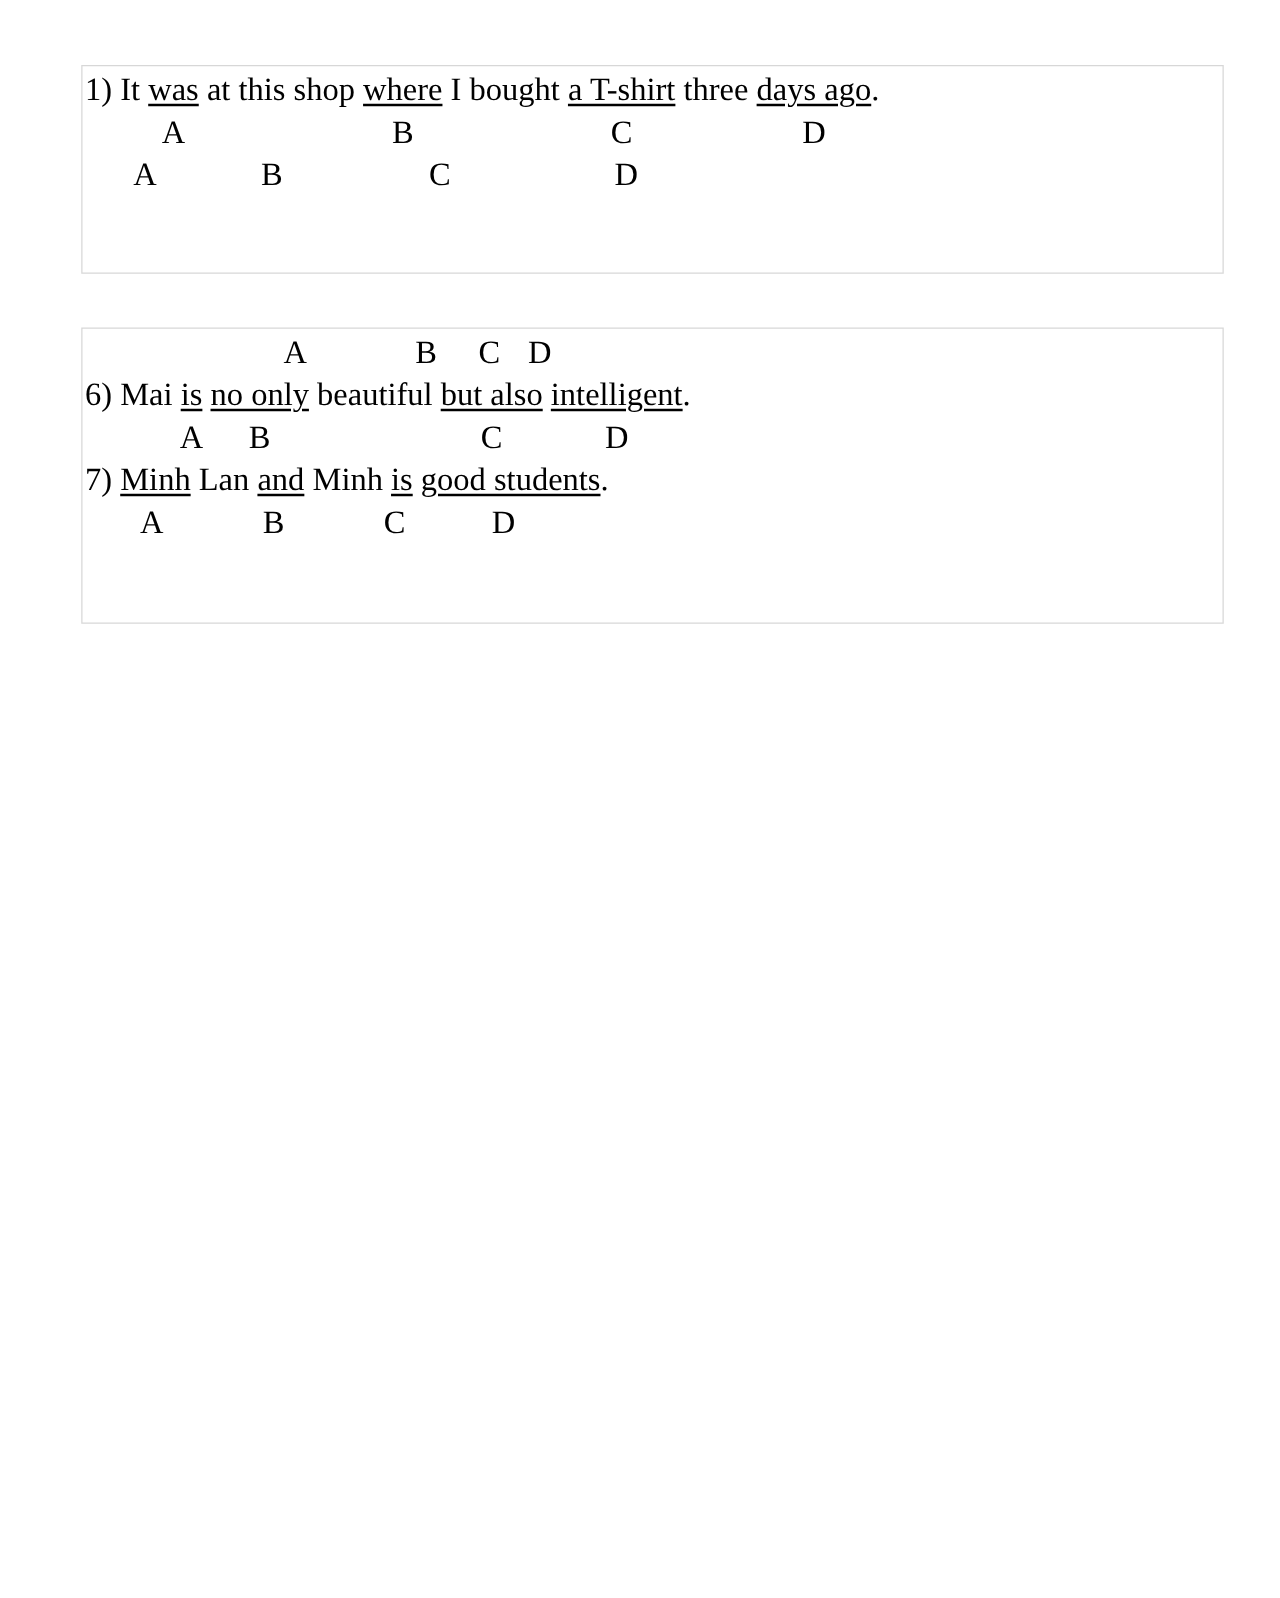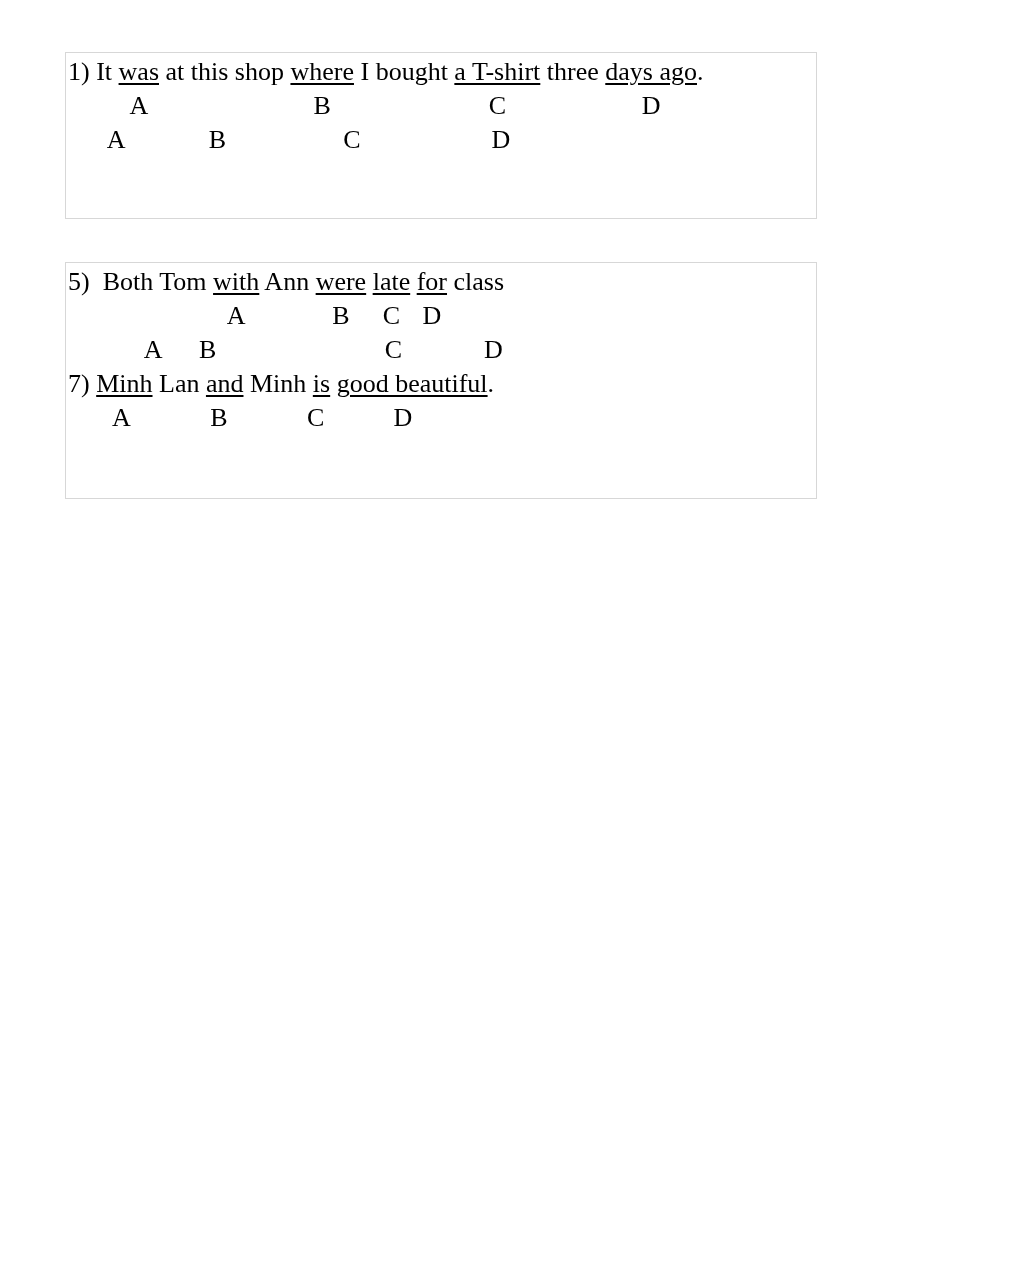--- a/index.html
+++ b/index.html
@@ -12,21 +12,21 @@
     height: 1278px;
     position: relative;
     font-family: "Liberation Serif", "DejaVu Serif", serif;
     color: #000000;
     overflow: hidden;
   }
   .content {
     position: absolute;
     top: 52px;
     left: 65px;
-    width: 752px;
+    width: 914px;
   }
   .question-box {
     box-sizing: border-box;
     border: 1px solid #d7d7d7;
     background: #ffffff;
     padding: 2px 0 0 2px;
   }
   .question-box.box-0 {
     height: 167px;
     margin-bottom: 43px;
@@ -74,38 +74,38 @@
         <div class="labels">
           <span class="label" style="left: 48.0391px;">A</span>
           <span class="label" style="left: 149.523px;">B</span>
           <span class="label" style="left: 283.836px;">C</span>
           <span class="label" style="left: 432.961px;">D</span>
         </div>
       </div>
     </section>
     <section class="question-box box-1">
       <div class="question">
-        <div class="sentence"><span class="seg qnum">5)</span><span class="seg">  Both Tom </span><span class="seg u">with</span><span class="seg"> Ann </span><span class="seg u">were</span><span class="seg"> </span><span class="seg u">late</span><span class="seg"> </span><span class="seg u">for</span><span class="seg"> class</span></div>
         <div class="labels">
           <span class="label" style="left: 168.18px;">A</span>
           <span class="label" style="left: 272.898px;">B</span>
           <span class="label" style="left: 323.422px;">C</span>
           <span class="label" style="left: 363.852px;">D</span>
         </div>
       </div>
       <div class="question">
+        <div class="sentence"><span class="seg qnum">6)</span><span class="seg"> Mai </span><span class="seg u">is</span><span class="seg"> </span><span class="seg u">no only</span><span class="seg"> beautiful </span><span class="seg u">but also</span><span class="seg"> </span><span class="seg u">intelligent</span><span class="seg">.</span></div>
         <div class="labels">
           <span class="label" style="left: 85.2344px;">A</span>
           <span class="label" style="left: 139.773px;">B</span>
           <span class="label" style="left: 325.367px;">C</span>
           <span class="label" style="left: 425.383px;">D</span>
         </div>
       </div>
       <div class="question">
-        <div class="sentence"><span class="seg qnum">7)</span><span class="seg"> </span><span class="seg u">Minh</span><span class="seg"> Lan </span><span class="seg u">and</span><span class="seg"> Minh </span><span class="seg u">is</span><span class="seg"> </span><span class="seg u">good beautiful</span><span class="seg">.</span></div>
+        <div class="sentence"><span class="seg qnum">7)</span><span class="seg"> </span><span class="seg u">Minh</span><span class="seg"> Lan </span><span class="seg u">and</span><span class="seg"> Minh </span><span class="seg u">is</span><span class="seg"> </span><span class="seg u">good students</span><span class="seg">.</span></div>
         <div class="labels">
           <span class="label" style="left: 53.4609px;">A</span>
           <span class="label" style="left: 150.945px;">B</span>
           <span class="label" style="left: 247.734px;">C</span>
           <span class="label" style="left: 334.773px;">D</span>
         </div>
       </div>
     </section>
   </div>
 

